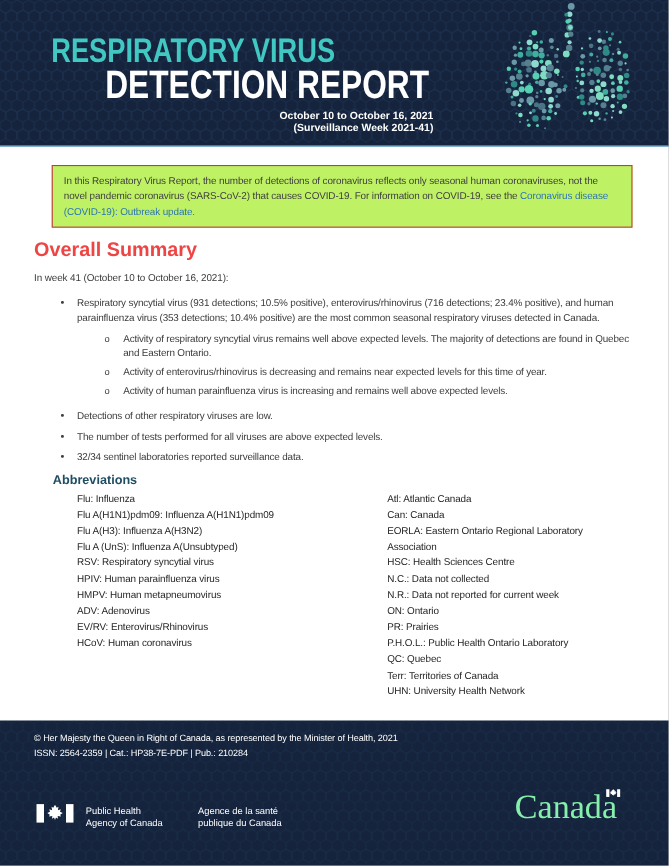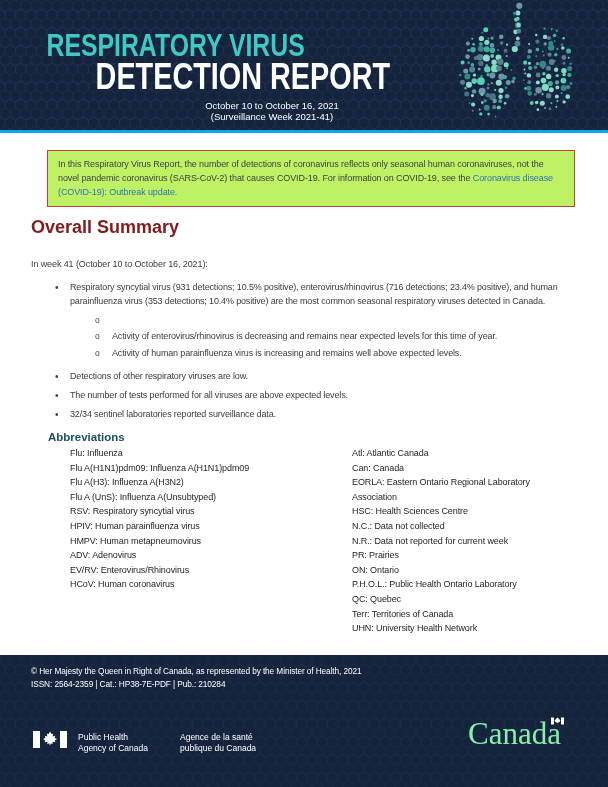--- a/index.html
+++ b/index.html
@@ -1,41 +1,41 @@
 <!DOCTYPE html>
 <html lang="en"><head>
 <meta charset="utf-8">
 <style>
   * { margin:0; padding:0; box-sizing:border-box; }
   body { background:#888; font-family:"Liberation Sans", sans-serif; }
   .page { position:relative; width:608px; height:787px; background:#ffffff; overflow:hidden; margin:0 auto; }
 
   
   .header { position:absolute; top:0; left:0; width:608px; height:133px;
-            background:#15243c; border-bottom:3px solid #0ea5e9; }
+            background:#15243c; border-bottom:1px solid #0ea5e9; }
   .hexes { position:absolute; top:0; left:0; }
   .title-line1 { position:absolute; top:30px; right:303px; color:#41c8c2; font-weight:bold;
                  font-size:31px; line-height:1; white-space:nowrap;
                  transform:scaleX(0.8); transform-origin:100% 50%; }
   .title-line2 { position:absolute; top:59px; right:218px; color:#ffffff; font-weight:bold;
                  font-size:36px; line-height:1; white-space:nowrap;
                  transform:scaleX(0.8); transform-origin:100% 50%; }
-  .dates { position:absolute; top:100px; left:150px; width:244px; text-align:center;
-           color:#ffffff; font-weight:normal; font-size:9.5px; line-height:11px; }
+  .dates { position:absolute; top:100px; left:150px; width:244px; text-align:right;
+           color:#ffffff; font-weight:bold; font-size:9.5px; line-height:11px; }
   .lungs { position:absolute; top:0; right:0; }
 
   
   .notice { position:absolute; top:150px; left:47px; width:528px; min-height:52px;
             border:1.6px solid #be3e3c; background:#bef264; padding:6px 10px 7px 10px;
             font-size:9px; letter-spacing:-0.1px; line-height:14px; color:#404040; }
   .notice .link { color:#2e75b5; cursor:pointer; }
 
   
   .summary { position:absolute; top:217px; left:31px; width:546px; color:#3c3c3c; }
-  .summary-title { font-size:18px; font-weight:bold; color:#7f1d1d; margin-bottom:20px; }
+  .summary-title { font-size:18px; font-weight:bold; color:#ef4444; margin-bottom:8px; }
   .intro { font-size:9px; letter-spacing:-0.1px; line-height:13px; margin-bottom:10px; }
   .b-row { display:flex; font-size:9px; letter-spacing:-0.15px; line-height:13.8px; }
   .b-row.lvl1 { margin-bottom:5px; }
   .b-row.lvl2 { margin-bottom:3px; }
   .b-row.gap-after { margin-bottom:9px; }
   .mk1 { flex:0 0 15px; margin-left:24px; font-size:10px; }
   .mk1::before { content:"\2022"; }
   .mk2 { flex:0 0 17px; margin-left:64px; font-size:8.5px; }
   .mk2::before { content:"o"; }
   .btxt { flex:1; }
@@ -284,20 +284,21 @@
   <div class="summary">
     <div class="summary-title">Overall Summary</div>
     <div class="intro">In week 41 (October 10 to October 16, 2021):</div>
 
     <div class="b-row lvl1">
       <span class="mk1"></span>
       <div class="btxt">Respiratory syncytial virus (931 detections; 10.5% positive), enterovirus/rhinovirus (716 detections; 23.4% positive), and human parainfluenza virus (353 detections; 10.4% positive) are the most common seasonal respiratory viruses detected in Canada.</div>
     </div>
     <div class="b-row lvl2">
       <span class="mk2"></span>
+      <div class="btxt">Activity of respiratory syncytial virus remains well above expected levels. The majority of detections are found in Quebec and Eastern Ontario.</div>
     </div>
     <div class="b-row lvl2">
       <span class="mk2"></span>
       <div class="btxt">Activity of enterovirus/rhinovirus is decreasing and remains near expected levels for this time of year.</div>
     </div>
     <div class="b-row lvl2 gap-after">
       <span class="mk2"></span>
       <div class="btxt">Activity of human parainfluenza virus is increasing and remains well above expected levels.</div>
     </div>
     <div class="b-row lvl1">
@@ -329,22 +330,22 @@
         <div class="abbr-item">EV/RV: Enterovirus/Rhinovirus</div>
         <div class="abbr-item">HCoV: Human coronavirus</div>
       </div>
       <div class="abbr-col2">
         <div class="abbr-item">Atl: Atlantic Canada</div>
         <div class="abbr-item">Can: Canada</div>
         <div class="abbr-item">EORLA: Eastern Ontario Regional Laboratory Association</div>
         <div class="abbr-item">HSC: Health Sciences Centre</div>
         <div class="abbr-item">N.C.: Data not collected</div>
         <div class="abbr-item">N.R.: Data not reported for current week</div>
+        <div class="abbr-item">ON: Ontario</div>
         <div class="abbr-item">PR: Prairies</div>
-        <div class="abbr-item">ON: Ontario</div>
         <div class="abbr-item">P.H.O.L.: Public Health Ontario Laboratory</div>
         <div class="abbr-item">QC: Quebec</div>
         <div class="abbr-item">Terr: Territories of Canada</div>
         <div class="abbr-item">UHN: University Health Network</div>
       </div>
     </div>
   </div>
 
   <div class="footer">
     <svg class="hexes" width="608" height="132">

